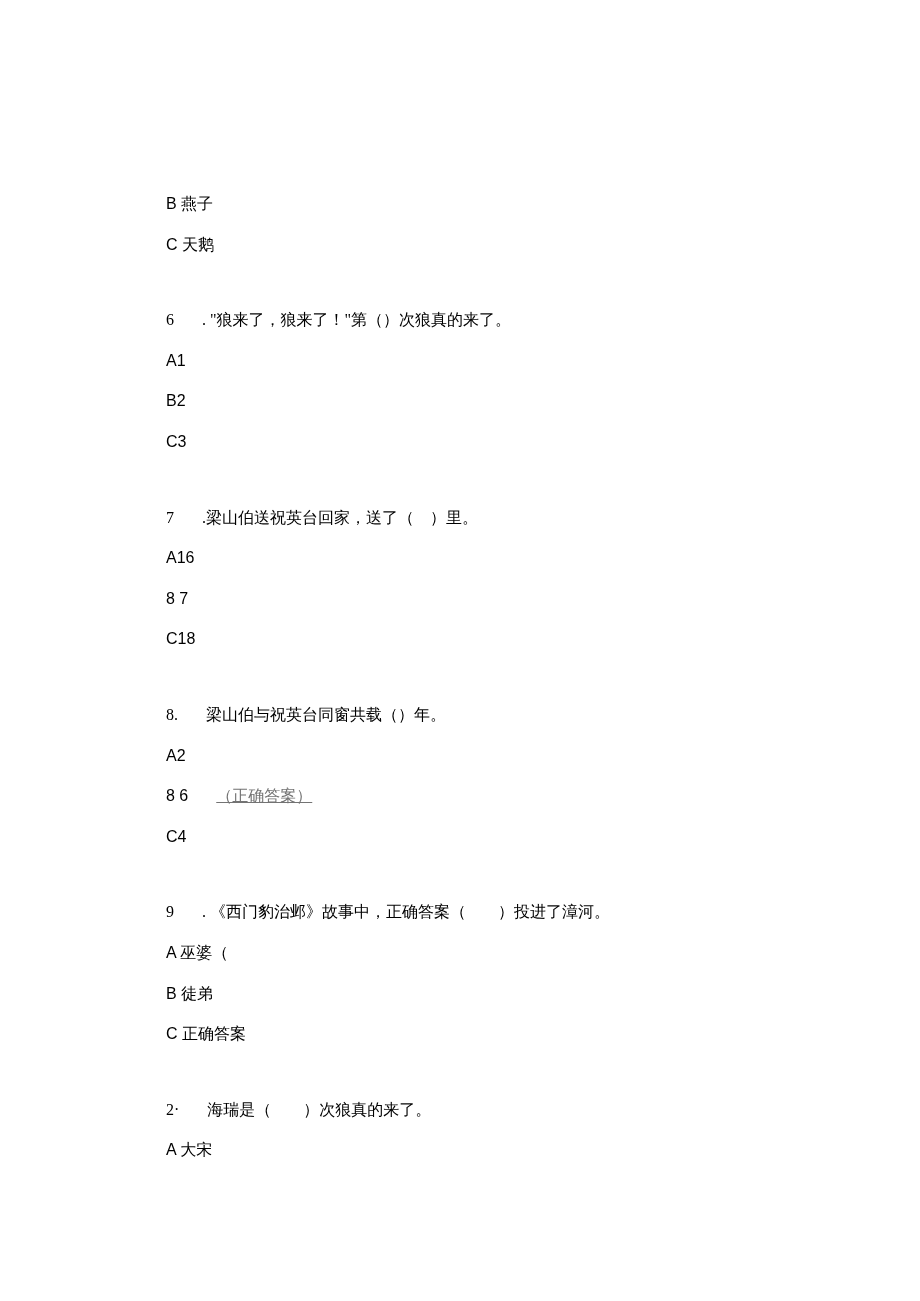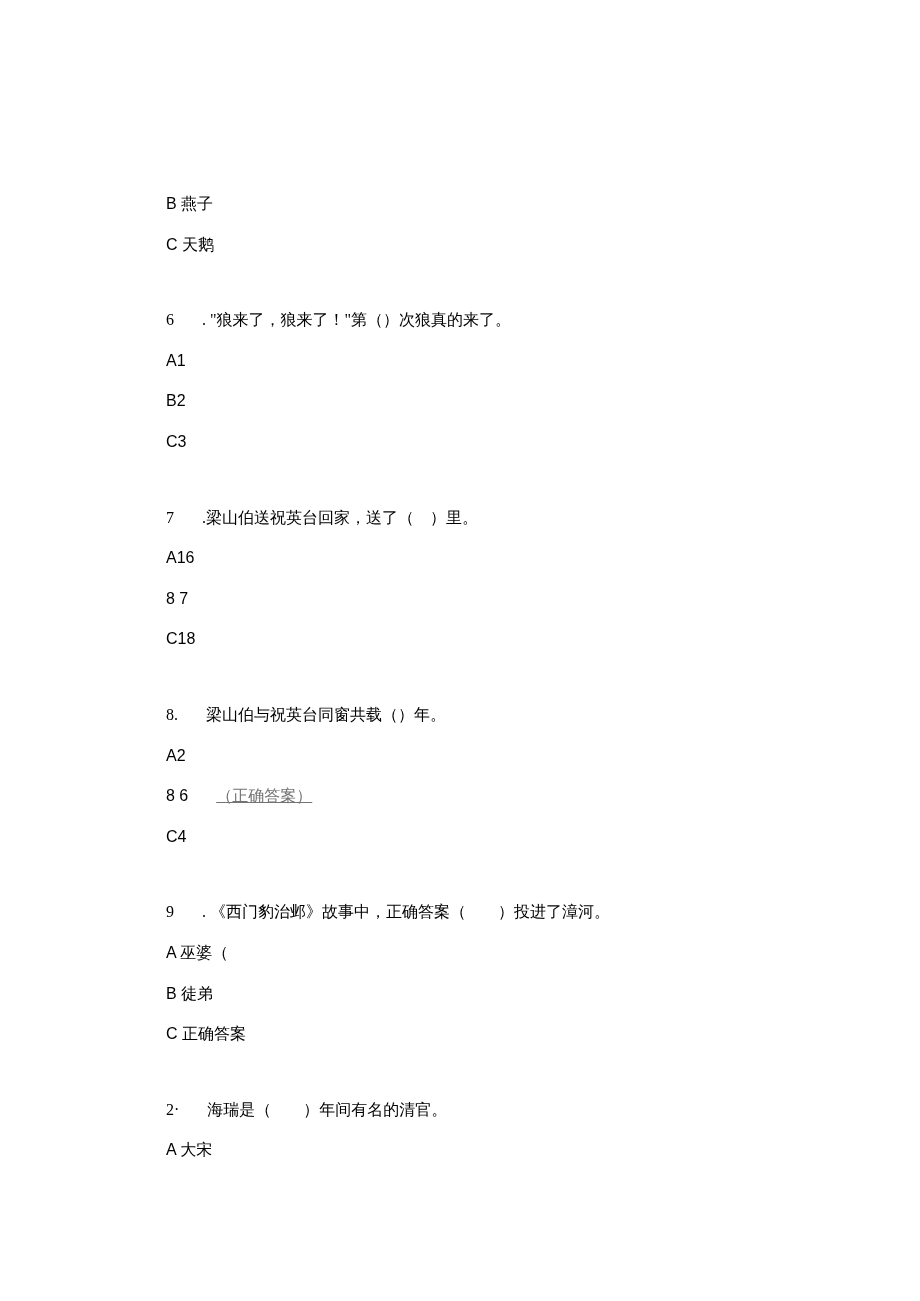--- a/index.html
+++ b/index.html
@@ -94,17 +94,17 @@
 </div>
 <div class="option">
   <span class="letter">B 徒弟</span>
 </div>
 <div class="option">
   <span class="letter">C 正确答案</span>
 </div>
 
 <div class="question">
   <span>2·</span>
-  <span>海瑞是（　　）年间有名的清官。</span>
+  <span>海瑞是（　　）次狼真的来了。</span>
 </div>
 <div class="option">
   <span class="letter">A 大宋</span>
 </div>
 
 </body></html>

